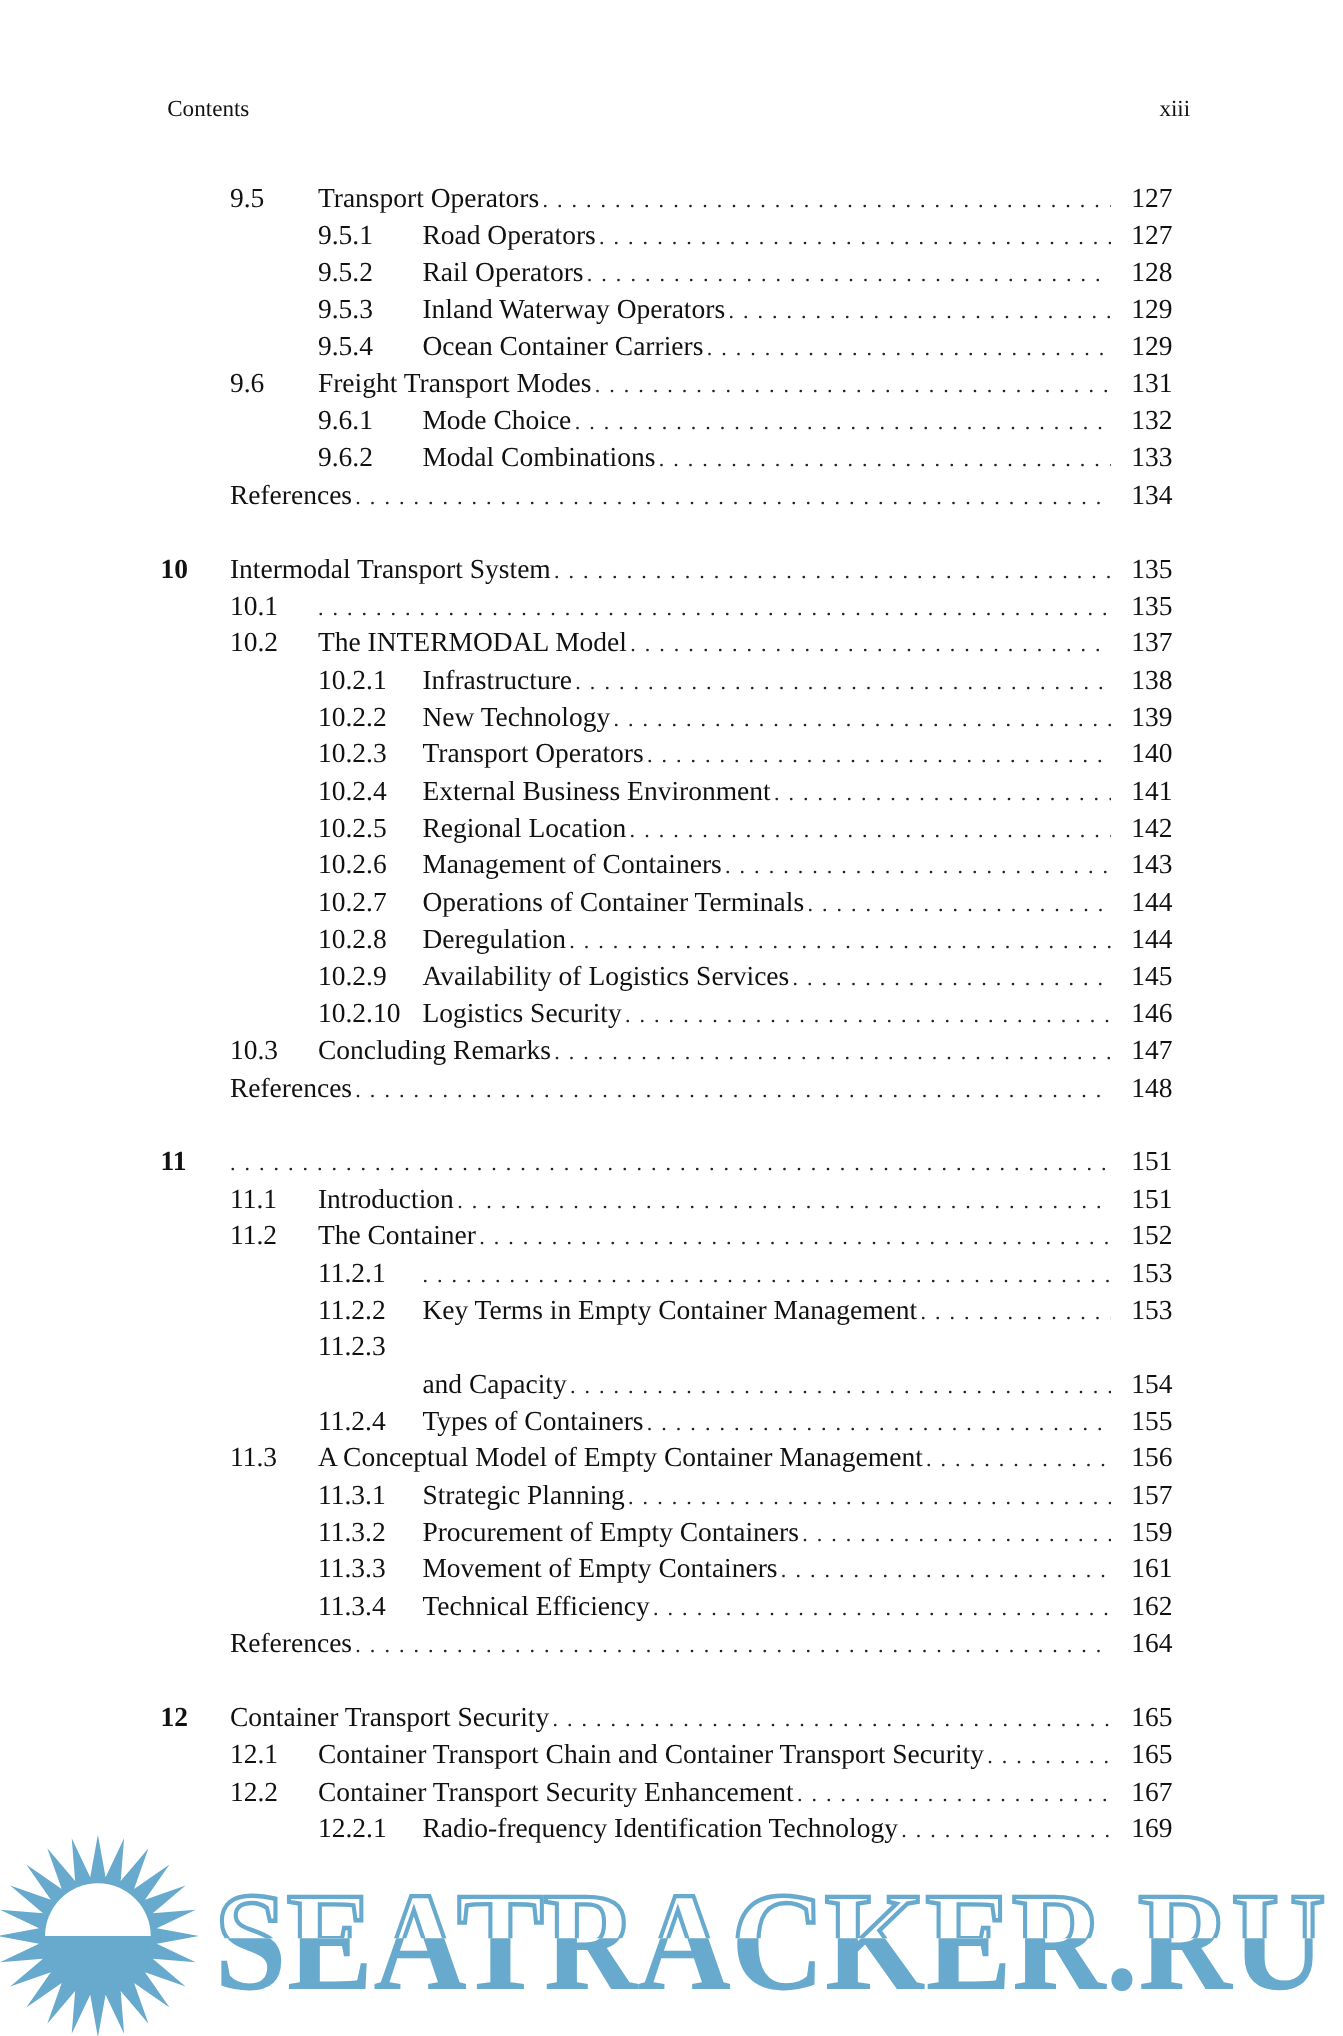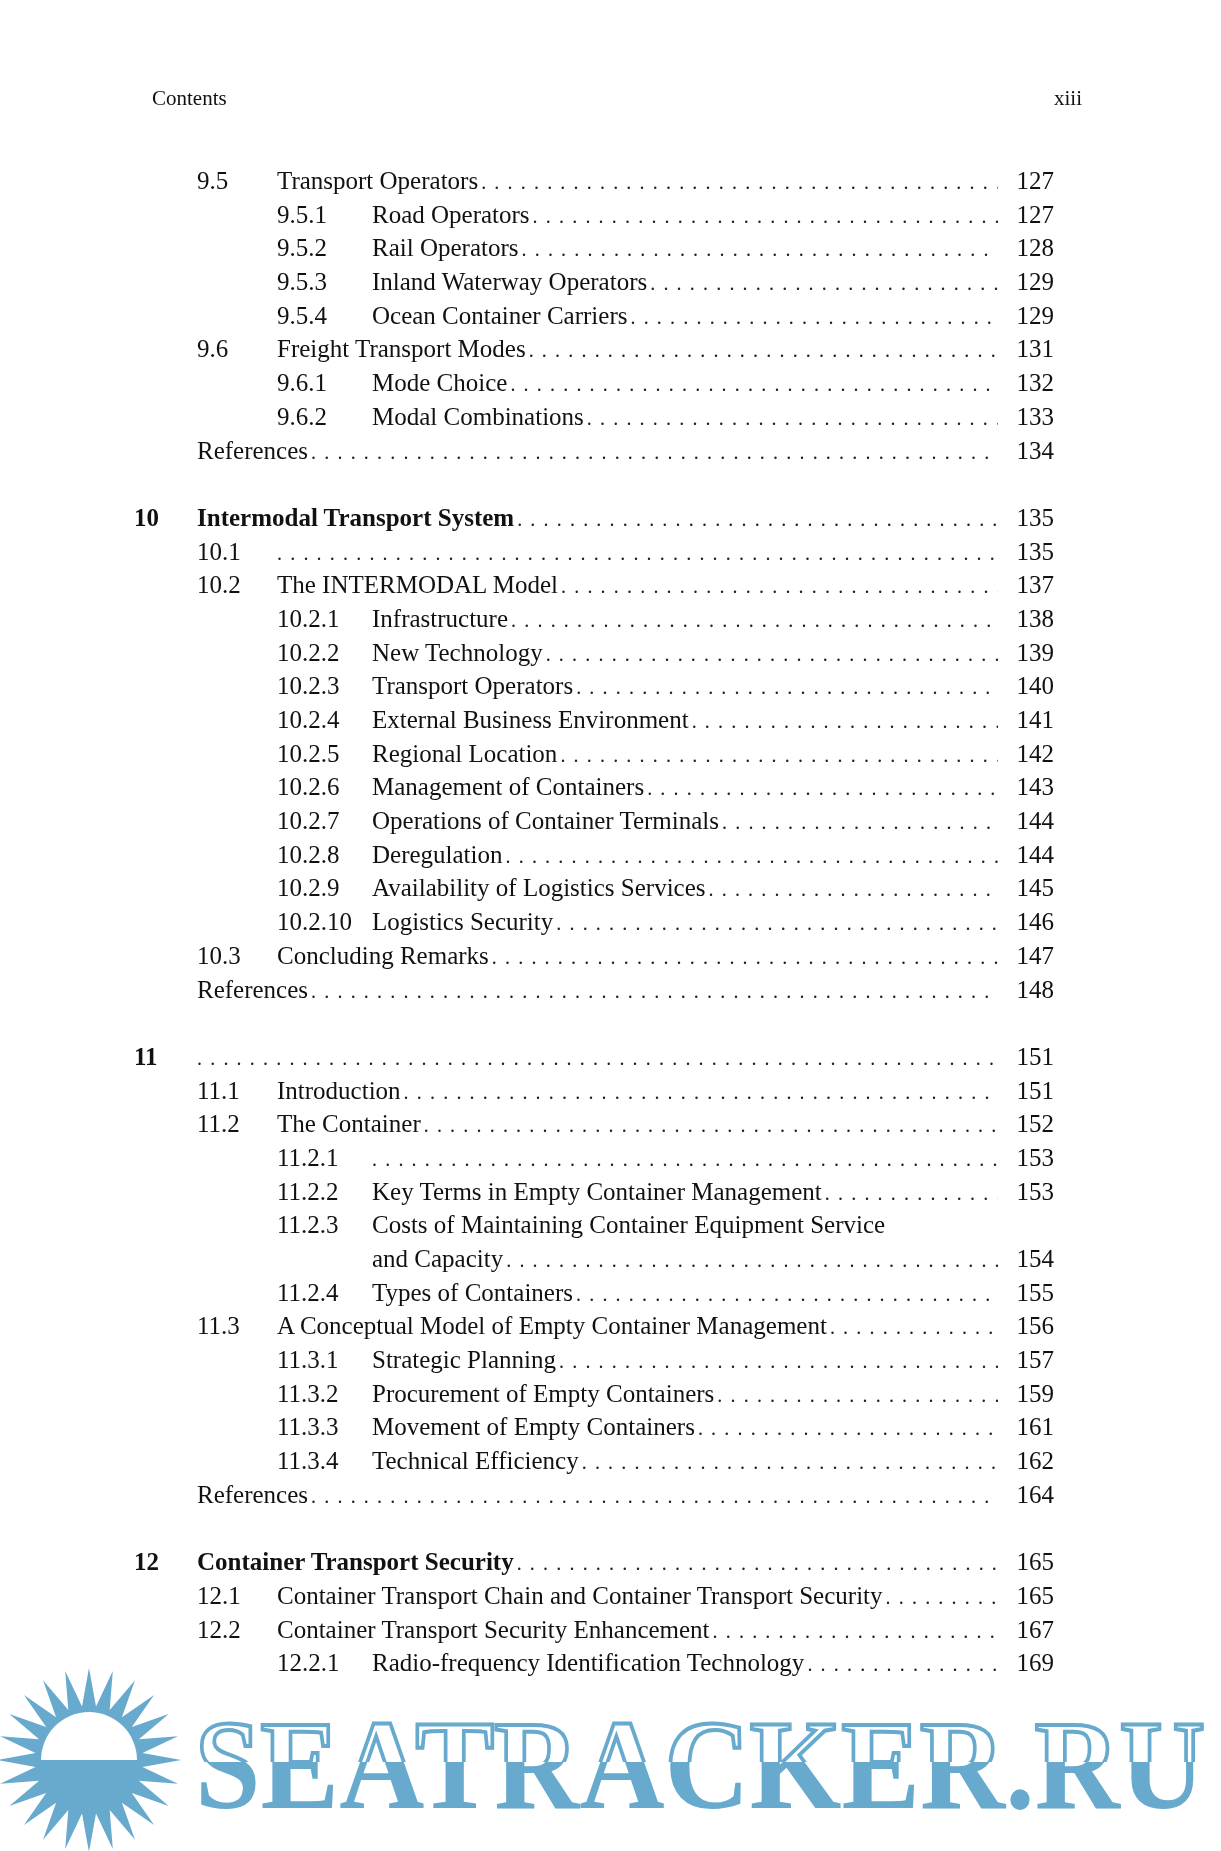--- a/index.html
+++ b/index.html
@@ -3,34 +3,34 @@
 <meta charset="utf-8">
 <style>
   html, body { margin: 0; padding: 0; background: #ffffff; }
   body { width: 1221px; height: 1851px; position: relative; overflow: hidden;
          font-family: "Liberation Serif", "DejaVu Serif", serif; color: #111; }
   .running-head { position: absolute; top: 84px; left: 152px; width: 930px; height: 28px;
                   font-size: 21px; line-height: 28px; }
   .running-head .left { position: absolute; left: 0; top: 0; }
   .running-head .right { position: absolute; right: 0; top: 0; }
 
-  .toc { position: absolute; top: 164px; left: 134px; width: 920px; }
+  .toc { position: absolute; top: 164px; left: 146px; width: 920px; }
   .row { position: relative; height: 33.7px; line-height: 33.7px; font-size: 25px;
          white-space: nowrap; }
   .row.spacer { height: 33.7px; }
   .row .num { position: absolute; top: 0; }
   .row .entry { position: absolute; top: 0; right: 0; display: flex; align-items: baseline; }
   .row .title { flex: 0 0 auto; background: #fff; padding-right: 3px; }
   .row .dots { flex: 1 1 auto; overflow: hidden; letter-spacing: 1.6px; color: #222;
                font-size: 20px; white-space: nowrap; }
   .row .page { flex: 0 0 auto; width: 56px; text-align: right; }
 
   .lvl-0 .num { left: 0; font-weight: bold; }
   .lvl-0 .entry { left: 63px; }
-  .lvl-0 .title { font-weight: bold; }
+  .lvl-0 .title { font-weight: normal; }
 
   .lvl-1 .num { left: 63px; }
   .lvl-1 .entry { left: 143px; }
 
   .lvl-2 .num { left: 143px; }
   .lvl-2 .entry { left: 238px; }
 
   .lvl-ref .entry { left: 63px; }
 
   .cont .entry { left: 238px; }
@@ -270,23 +270,20 @@
     <div class="row lvl-2">
       <span class="num">11.2.2</span>
       <span class="entry">
         <span class="title">Key Terms in Empty Container Management</span>
         <span class="dots">. . . . . . . . . . . . . . . . . . . . . . . . . . . . . . . . . . . . . . . . . . . . . . . . . . . . . . . . . . . . . . . . . . . . . . . . . . . . . . . . . . . . . . . . . . . . . . . . . . . . . . . . . . . . . . . . . . . . . . . . . . . . . . . . . . . . . . . . . . . . . . . . . . . . . . . . . . . . . . . . . . . . . . . . . . . . . . . . . . . . . . . . . . . . . . . . . . . . . . . . </span>
         <span class="page">153</span>
       </span>
     </div>
     <div class="row lvl-2">
       <span class="num">11.2.3</span>
-      <span class="entry">
-        <span class="title">Costs of Maintaining Container Equipment Service</span>
-      </span>
     </div>
     <div class="row cont">
       <span class="entry">
         <span class="title">and Capacity</span>
         <span class="dots">. . . . . . . . . . . . . . . . . . . . . . . . . . . . . . . . . . . . . . . . . . . . . . . . . . . . . . . . . . . . . . . . . . . . . . . . . . . . . . . . . . . . . . . . . . . . . . . . . . . . . . . . . . . . . . . . . . . . . . . . . . . . . . . . . . . . . . . . . . . . . . . . . . . . . . . . . . . . . . . . . . . . . . . . . . . . . . . . . . . . . . . . . . . . . . . . . . . . . . . . </span>
         <span class="page">154</span>
       </span>
     </div>
     <div class="row lvl-2">
       <span class="num">11.2.4</span>

